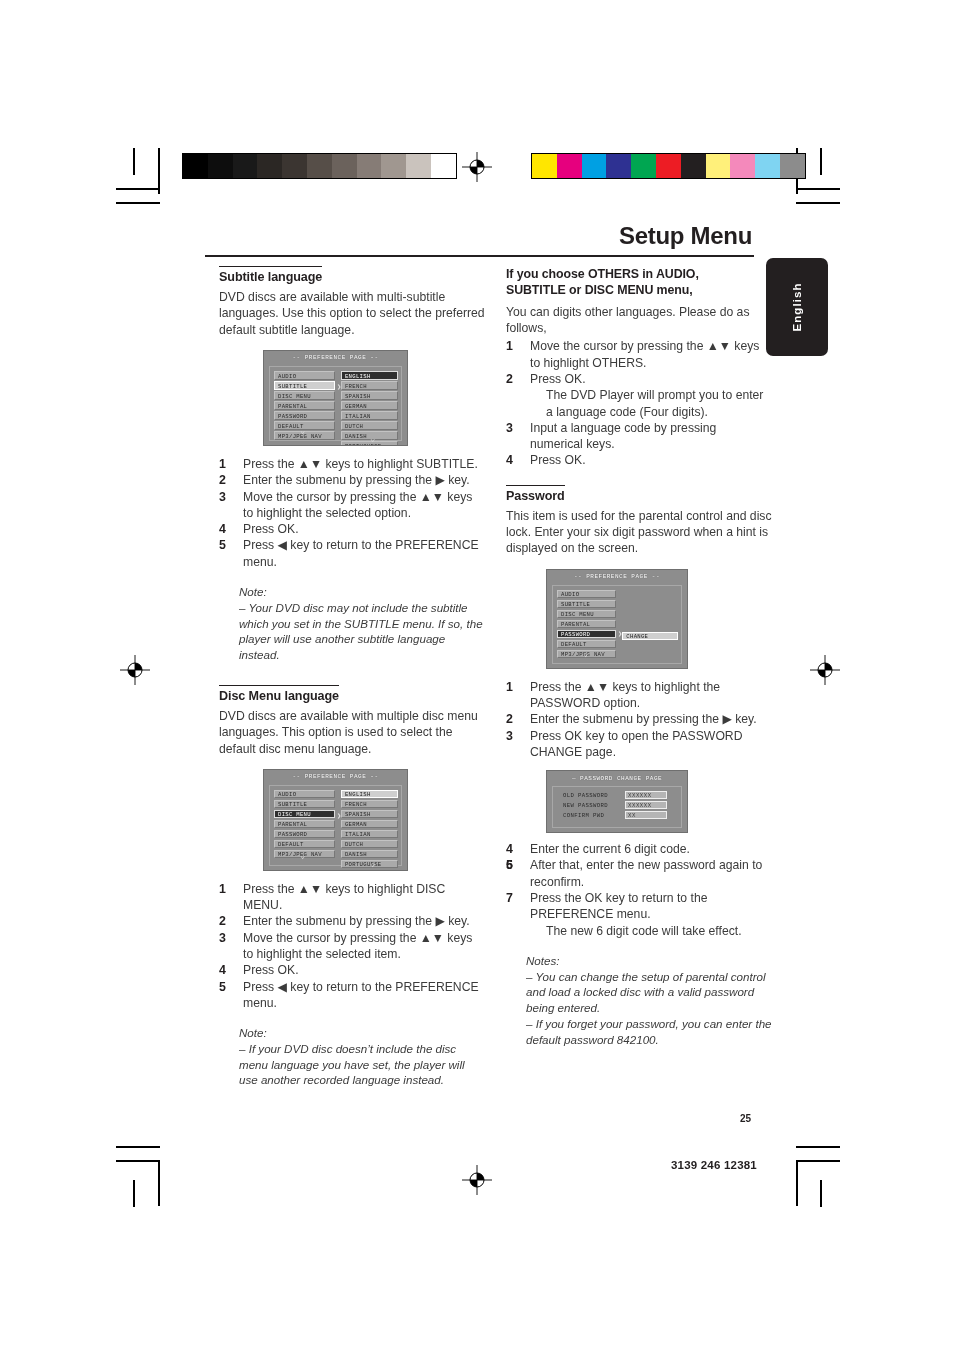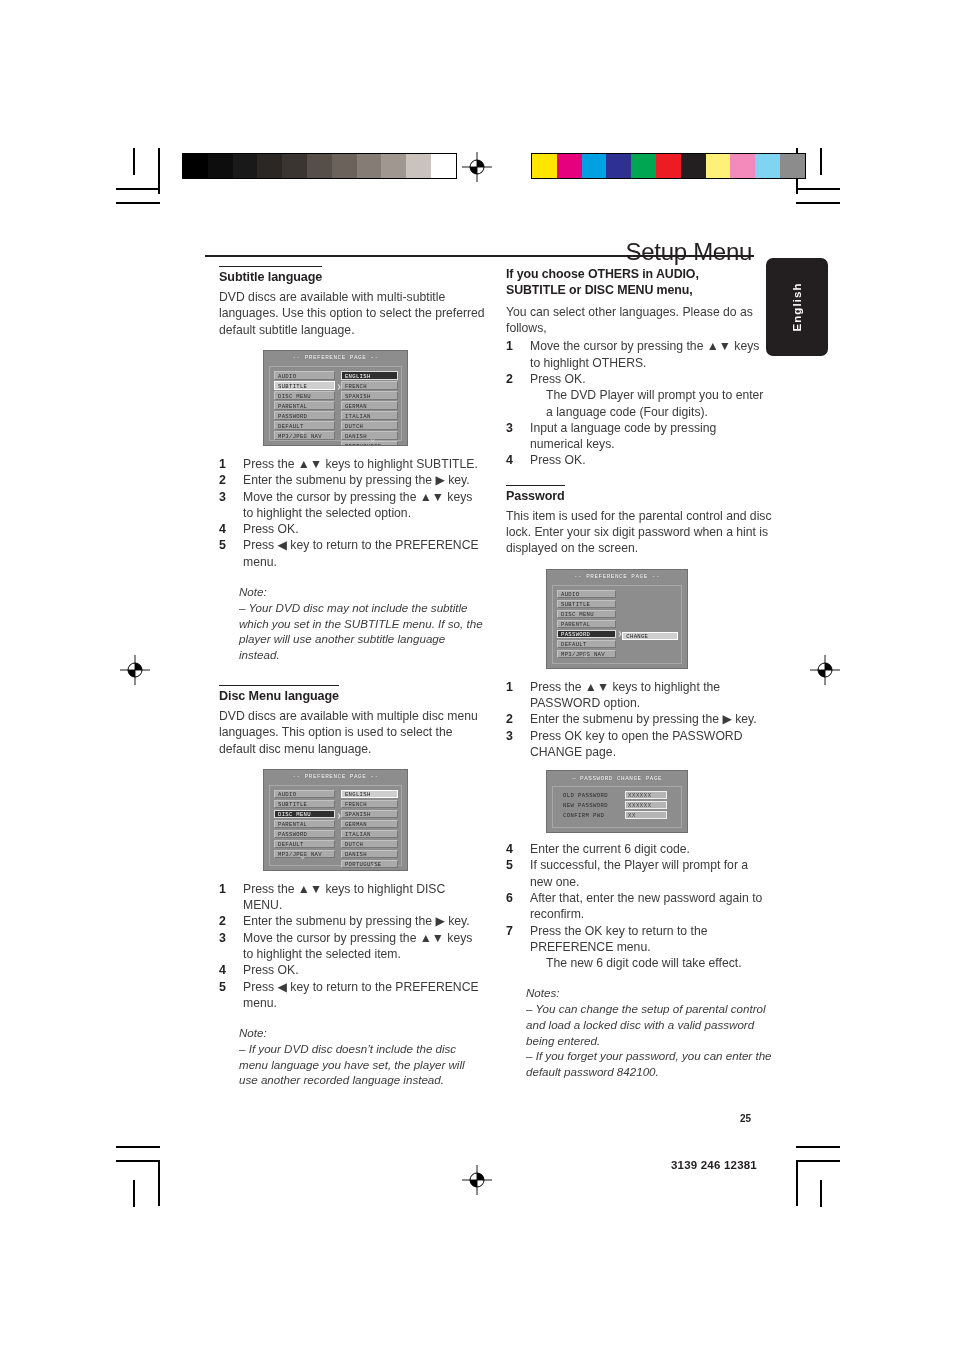--- a/index.html
+++ b/index.html
@@ -33,24 +33,23 @@
   #gray-bar .sw { width: 24.8px; }
   #color-bar { left: 531px; top: 153px; }
   #color-bar .sw { width: 24.8px; }
 
   
   #page-title {
     position: absolute;
     right: 202px;
     top: 222px;
     font-size: 24px;
-    font-weight: normal;
+    font-weight: bold;
     letter-spacing: -0.3px;
     color: #231f20;
-    margin-top: 16px;
   }
   #title-rule {
     position: absolute;
     left: 205px;
     top: 255px;
     width: 549px;
     height: 2.2px;
     background: #231f20;
   }
 
@@ -445,21 +444,21 @@
   </div>
 
 </div>
 
 <div class="column" id="col-right">
 
   <h2 class="sec-head bold-intro">
     <span>If you choose OTHERS in AUDIO,</span><br>
     <span>SUBTITLE or DISC MENU menu,</span>
   </h2>
-  <p class="body">You can select other languages. Please do as follows,</p>
+  <p class="body">You can digits other languages. Please do as follows,</p>
 
   <ol class="steps">
     <li><span class="num">1</span><span>Move the cursor by pressing the ▲▼ keys to highlight OTHERS.</span></li>
     <li><span class="num">2</span><span>Press OK.</span><span class="sub">The DVD Player will prompt you to enter a language code (Four digits).</span></li>
     <li><span class="num">3</span><span>Input a language code by pressing numerical keys.</span></li>
     <li><span class="num">4</span><span>Press OK.</span></li>
   </ol>
 
   <div style="height:16px;"></div>
 
@@ -508,21 +507,21 @@
       </div>
       <div class="pwd-row">
         <span class="pwd-label">CONFIRM PWD</span>
         <span class="pwd-field">XX</span>
       </div>
     </div>
   </div>
 
   <ol class="steps">
     <li><span class="num">4</span><span>Enter the current 6 digit code.</span></li>
-    <li><span class="num">5</span><span>If successful, the Player will prompt for a new one.</span></li>
+    <li><span class="num">5</span></li>
     <li><span class="num">6</span><span>After that, enter the new password again to reconfirm.</span></li>
     <li><span class="num">7</span><span>Press the OK key to return to the PREFERENCE menu.</span><span class="sub">The new 6 digit code will take effect.</span></li>
   </ol>
 
   <div class="note">
     <span class="note-title dash-item">Notes:</span>
     <span class="dash-item">–   You can change the setup of parental control and load a locked disc with a valid password being entered.</span>
     <span class="dash-item">–   If you forget your password, you can enter the default password 842100.</span>
   </div>
 

